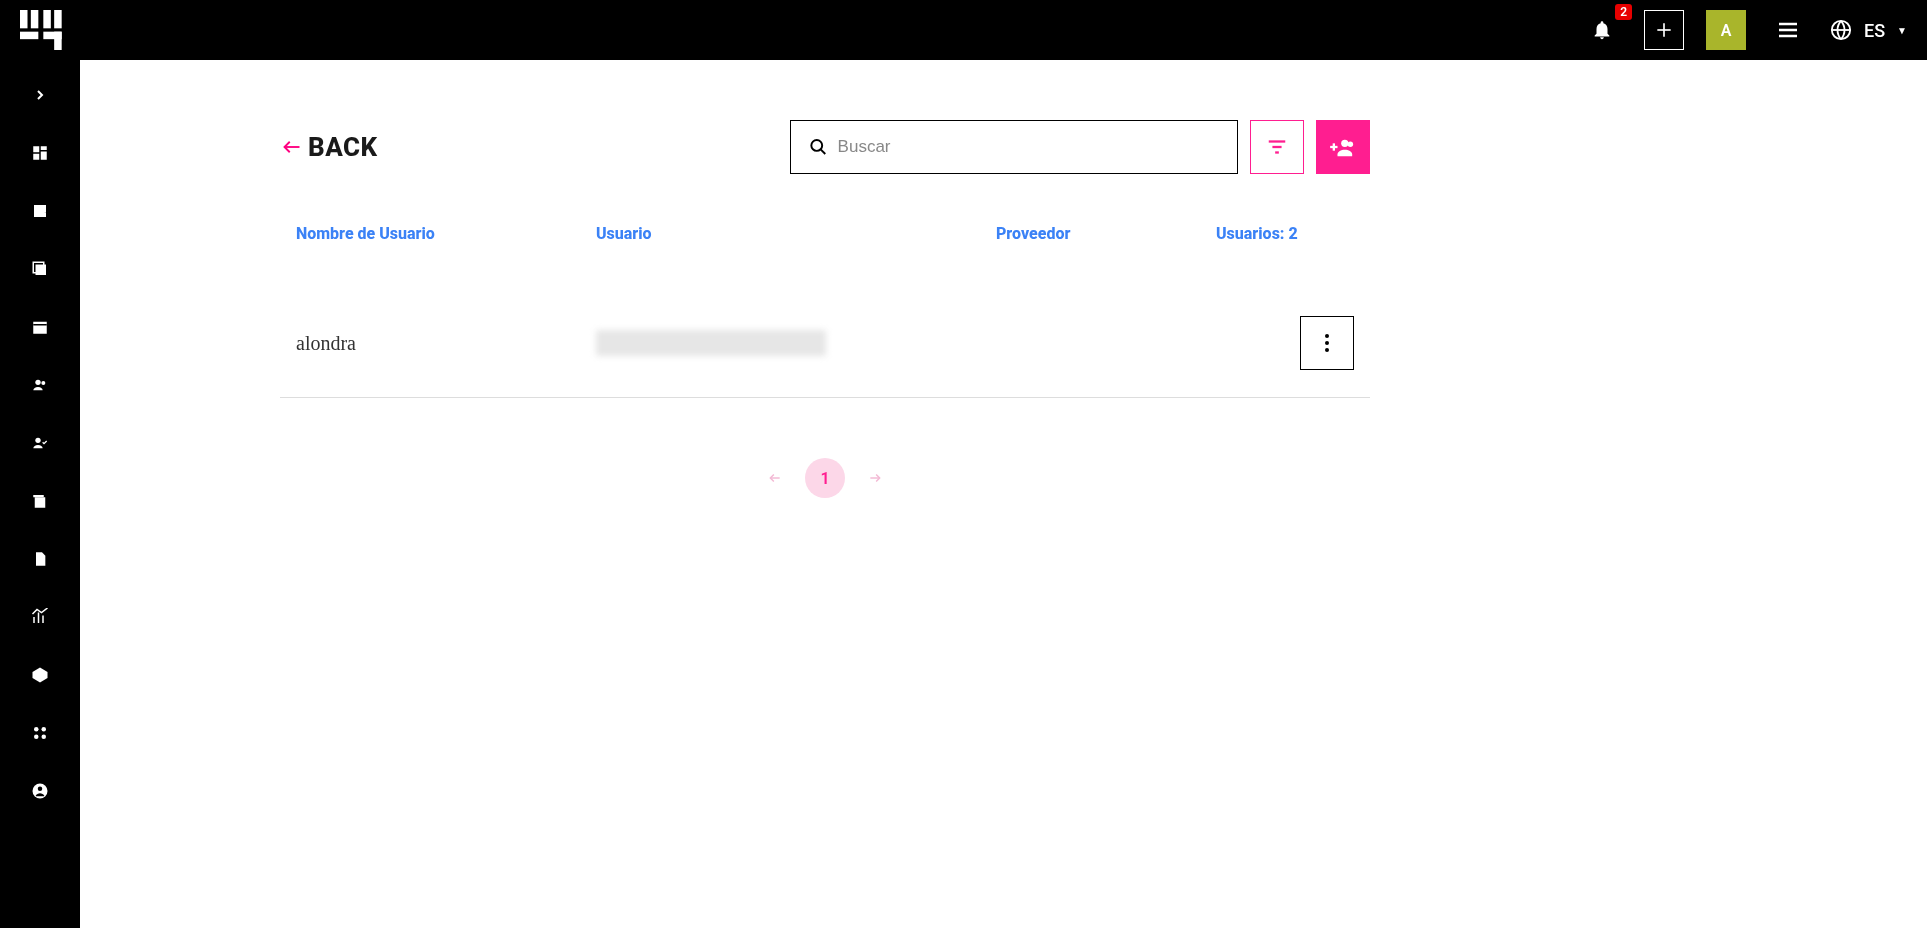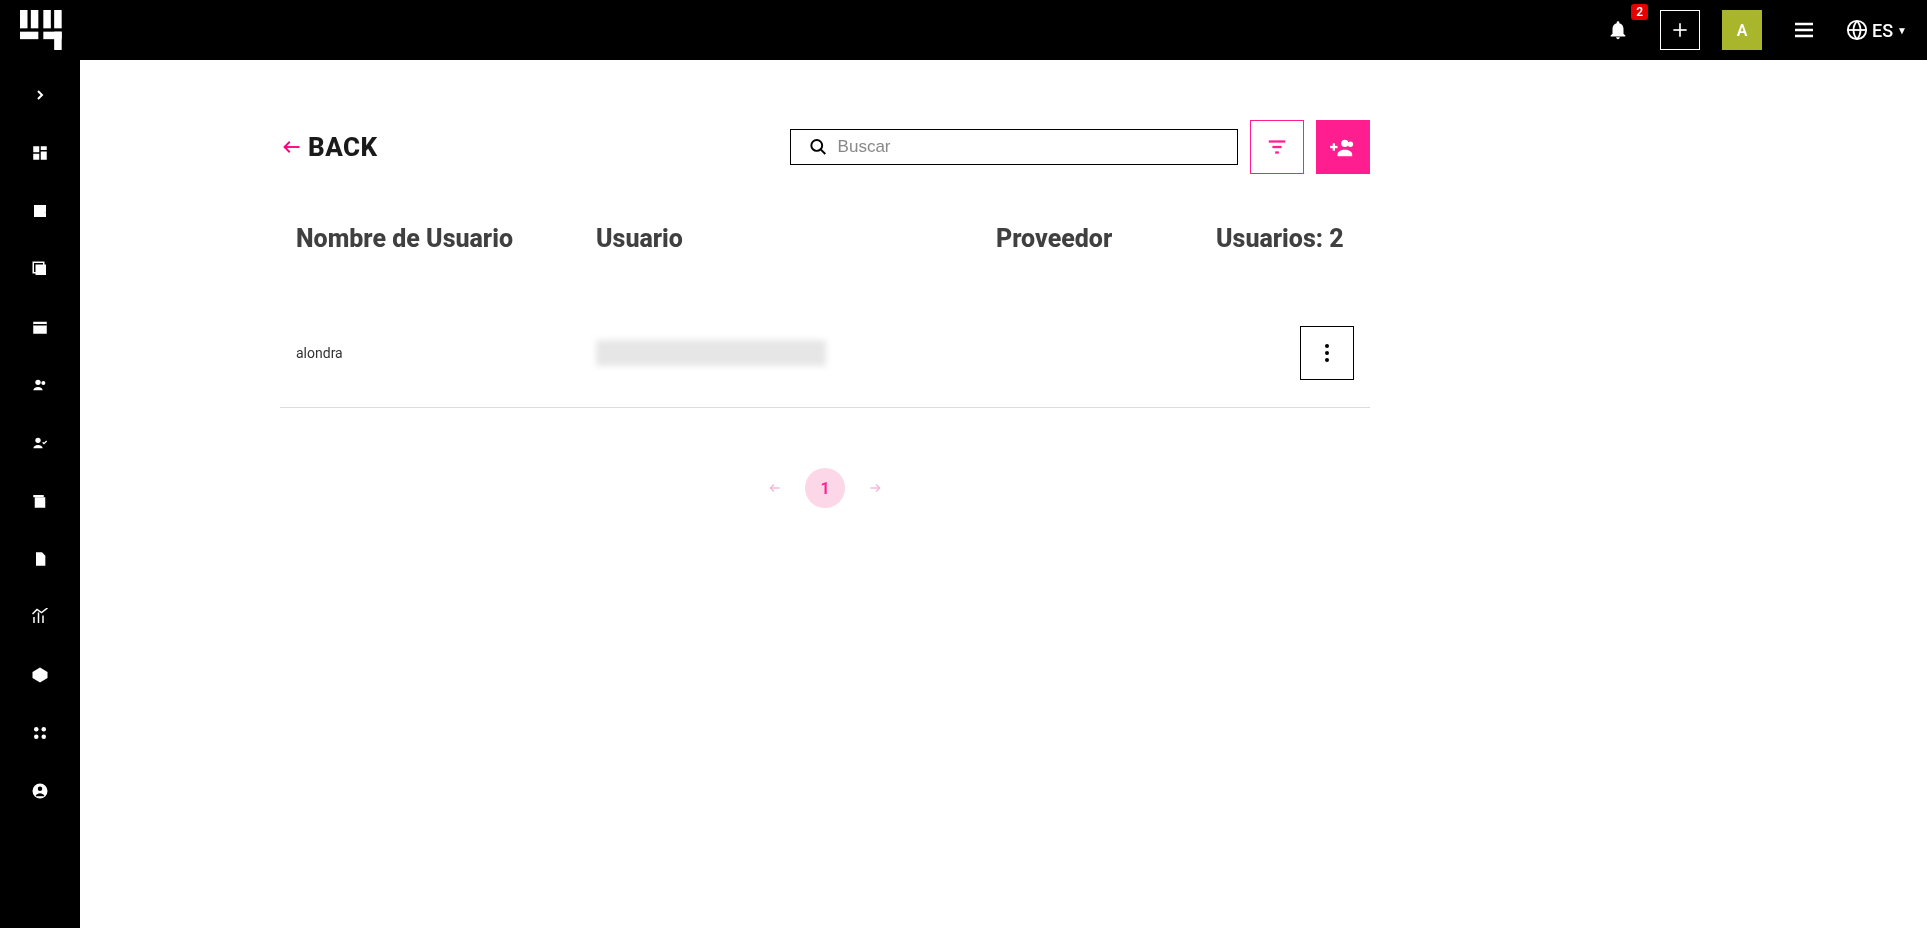--- a/index.html
+++ b/index.html
@@ -34,21 +34,21 @@
     cursor: pointer;
   }
   .plus-btn {
     width: 40px; height: 40px; border: 1.5px solid #fff; display:flex; align-items:center; justify-content:center;
     cursor:pointer;
   }
   .avatar {
     width: 40px; height: 40px; background: #a9b52b; color:#fff; font-weight:600;
     display:flex; align-items:center; justify-content:center; font-size:16px; cursor:pointer;
   }
-  .lang { display:flex; align-items:center; gap:4px; color:#fff; font-size:18px; font-weight:500; cursor:pointer;}
+  .lang { display:flex; align-items:center; gap:12px; color:#fff; font-size:18px; font-weight:500; cursor:pointer;}
   .lang .caret { font-size: 10px; }
 
   
   .body { display:flex; flex:1; }
 
   .sidebar {
     width: 80px; background: #000; display:flex; flex-direction:column; align-items:center;
     padding-top: 20px; gap: 28px;
   }
   .sidebar .nav-item {
@@ -62,21 +62,21 @@
   .content { width: 1090px; margin-left: 200px; }
 
   .top-row { display:flex; align-items:center; justify-content:space-between; margin-bottom: 50px; }
 
   .back { display:flex; align-items:center; gap:4px; cursor:pointer; }
   .back-text { font-size: 26px; font-weight: 800; letter-spacing: 0.5px; color:#1a1a1a;}
 
   .right-actions { display:flex; align-items:center; gap:12px; }
   .search-box {
     display:flex; align-items:center; gap:10px;
-    border:1.2px solid #000; height:36px; width:448px; padding: 0 18px;
+    border:1.2px solid #000; height:54px; width:448px; padding: 0 18px;
   }
   .search-box input {
     border:none; outline:none; font-size:17px; width:100%; color:#333;
   }
   .search-box input::placeholder { color:#888; }
 
   .filter-btn {
     width:54px; height:54px; border:1.2px solid #ff1e90; display:flex; align-items:center; justify-content:center;
     cursor:pointer;
   }
@@ -85,26 +85,26 @@
     cursor:pointer;
   }
 
   
   .table-head, .table-row {
     display:grid;
     grid-template-columns: 300px 400px 220px 1fr;
     align-items:center;
     padding: 0 16px;
   }
-  .table-head { font-size:25px; font-weight:800; color:#404040; margin-bottom: 46px; margin-top: 8px; }
+  .table-head { font-size:16px; font-weight:800; color:#3b82f6; margin-bottom: 46px; margin-top: 8px; }
   .col-users { }
 
   .row-wrap { border-bottom:1px solid #ddd; }
   .row-wrap:last-child { border-bottom:none; }
-  .table-row { height: 108px; font-size:14px; color:#333; }
+  .table-row { height: 108px; font-size:20px; color:#333;font-family:Liberation Serif, serif; }
 
   .blur-box { background:#e6e6e6; height:26px; width:230px; border-radius:2px; filter: blur(3px); }
 
   .row-actions { display:flex; justify-content:flex-end; }
   .kebab-btn {
     width:54px; height:54px; border:1px solid #000; display:flex; align-items:center; justify-content:center;
     cursor:pointer;
   }
 
   

